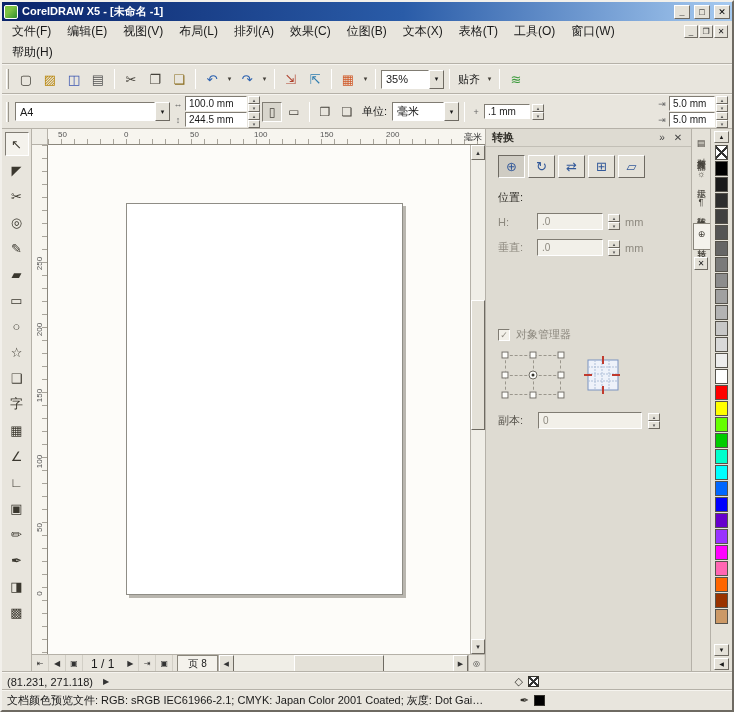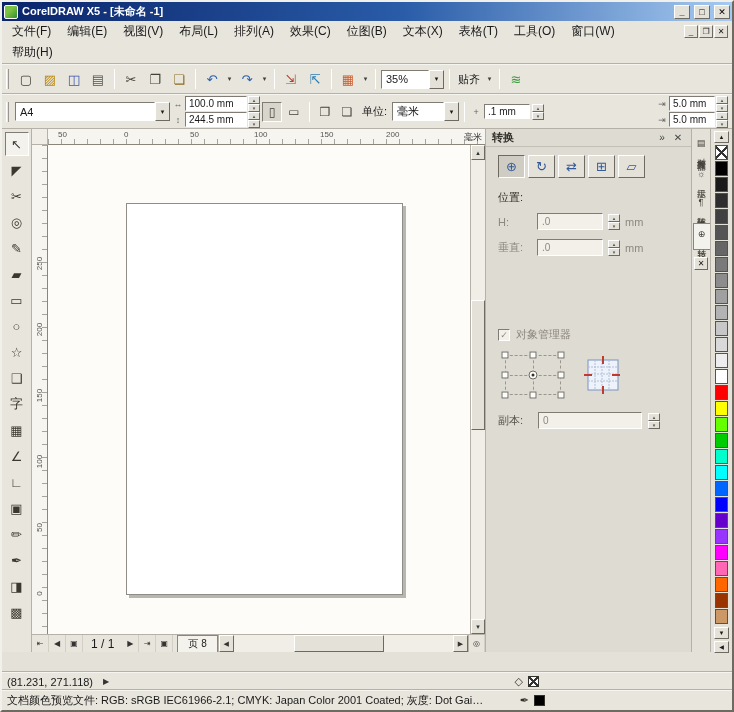--- a/index.html
+++ b/index.html
@@ -210,21 +210,21 @@
     background:
       linear-gradient(45deg, transparent 44%, #333 44%, #333 56%, transparent 56%),
       linear-gradient(-45deg, transparent 44%, #333 44%, #333 56%, transparent 56%), #fff;
   }
   .pal-bottom { margin-top:auto; display:flex; flex-direction:column; gap:2px; }
   
   .status1, .status2 {
     display:flex; align-items:center; padding:0 5px; background:#e8e5dd;
     border-top:1px solid #f6f4ef; box-shadow:0 -1px 0 #b5b1a8; font-size:11px;
   }
-  .status1 { flex:0 0 18px;margin-top:20px; }
+  .status1 { flex:0 0 18px; }
   .status2 { flex:0 0 20px; }
   .coord-text { white-space:nowrap; }
   .st-arrow { margin-left:10px; font-size:8px; color:#333; }
   .st-right { margin-left:auto; margin-right:188px; display:flex; align-items:center; gap:5px; }
   .st-icon { font-size:11px; color:#33312b; }
   .st-swatch { width:11px; height:11px; border:1px solid #33312b; background:#000; }
   .st-swatch.none {
     background:
       linear-gradient(45deg, transparent 42%, #333 42%, #333 58%, transparent 58%),
       linear-gradient(-45deg, transparent 42%, #333 42%, #333 58%, transparent 58%), #fff;

